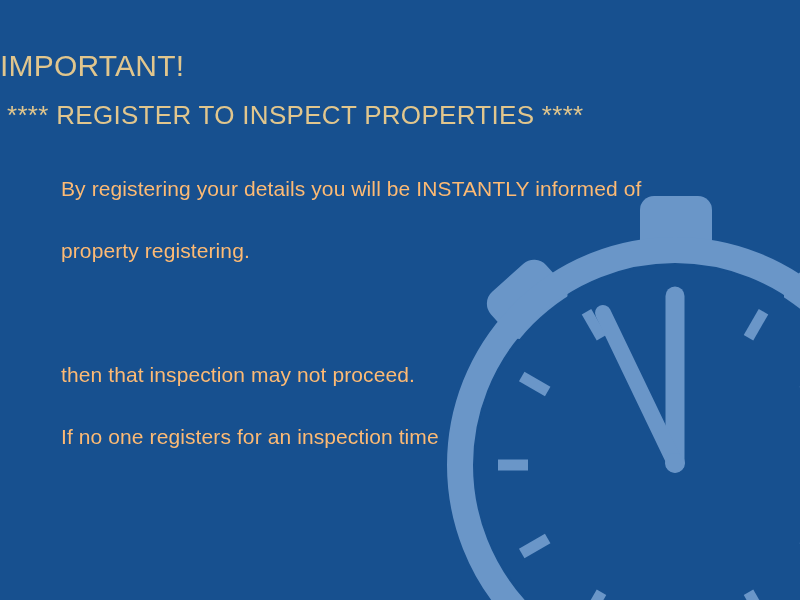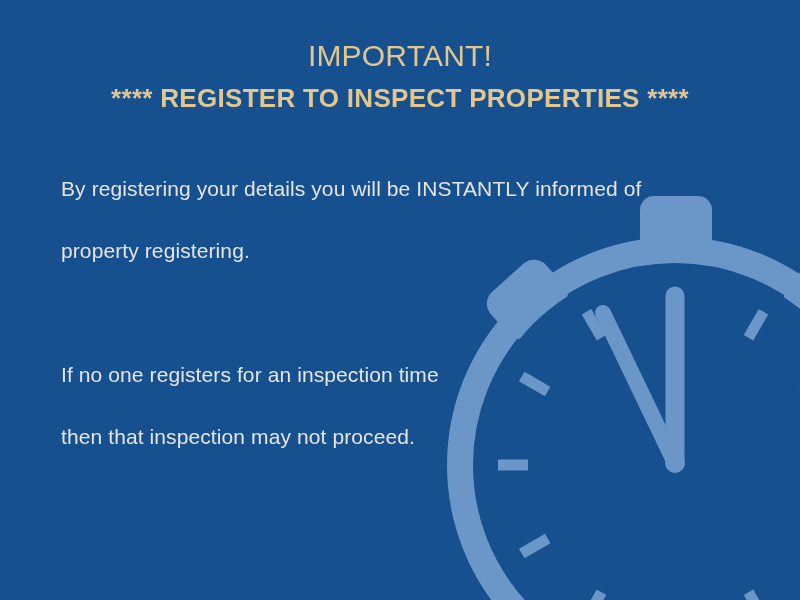--- a/index.html
+++ b/index.html
@@ -31,57 +31,56 @@
     width: 800px;
     height: 600px;
     z-index: 1;
     pointer-events: none;
   }
 
   
   #headings {
     position: absolute;
     left: 0;
-    top: 6px;
+    top: 16px;
     width: 800px;
     z-index: 3;
-    text-align: center;
   }
 
   .heading-1 {
     color: #e1c68d;
     font-size: 30px;
     font-weight: 400;
     line-height: 1.15;
     letter-spacing: 0.2px;
     margin: 0;
     padding: 33px 0 0 0;
   }
 
   .heading-2 {
     color: #e1c68d;
     font-size: 26px;
-    font-weight: 700;
+    font-weight: 400;
     line-height: 1.15;
     letter-spacing: 0.3px;
-    margin: 0;
+    margin: 7px;
     padding: 10px 0 0 0;
   }
 
   #body-copy {
     position: absolute;
     left: 61px;
     top: 142px;
     width: 660px;
     z-index: 3;
   }
 
   .para {
     margin: 0;
-    color: #e5e5e5;
+    color: #fdba74;
     font-size: 21px;
     font-weight: 400;
     line-height: 31px;
     letter-spacing: 0.1px;
     white-space: pre-line;
   }
 
   .para.spacer-above {
     margin-top: 31px;
   }
@@ -149,22 +148,22 @@
   </div>
 
   <div id="body-copy">
 
     <p class="para">
       <span class="line">By registering your details  you will be INSTANTLY informed of</span>
       <span class="line">property registering.</span>
     </p>
 
     <p class="para spacer-above">
+      <span class="line">then that inspection may not proceed.</span>
       <span class="line">If no one registers for an inspection time</span>
-      <span class="line">then that inspection may not proceed.</span>
     </p>
 
     <p class="para spacer-above">
       
       
       
     </p>
 
   </div>
 

